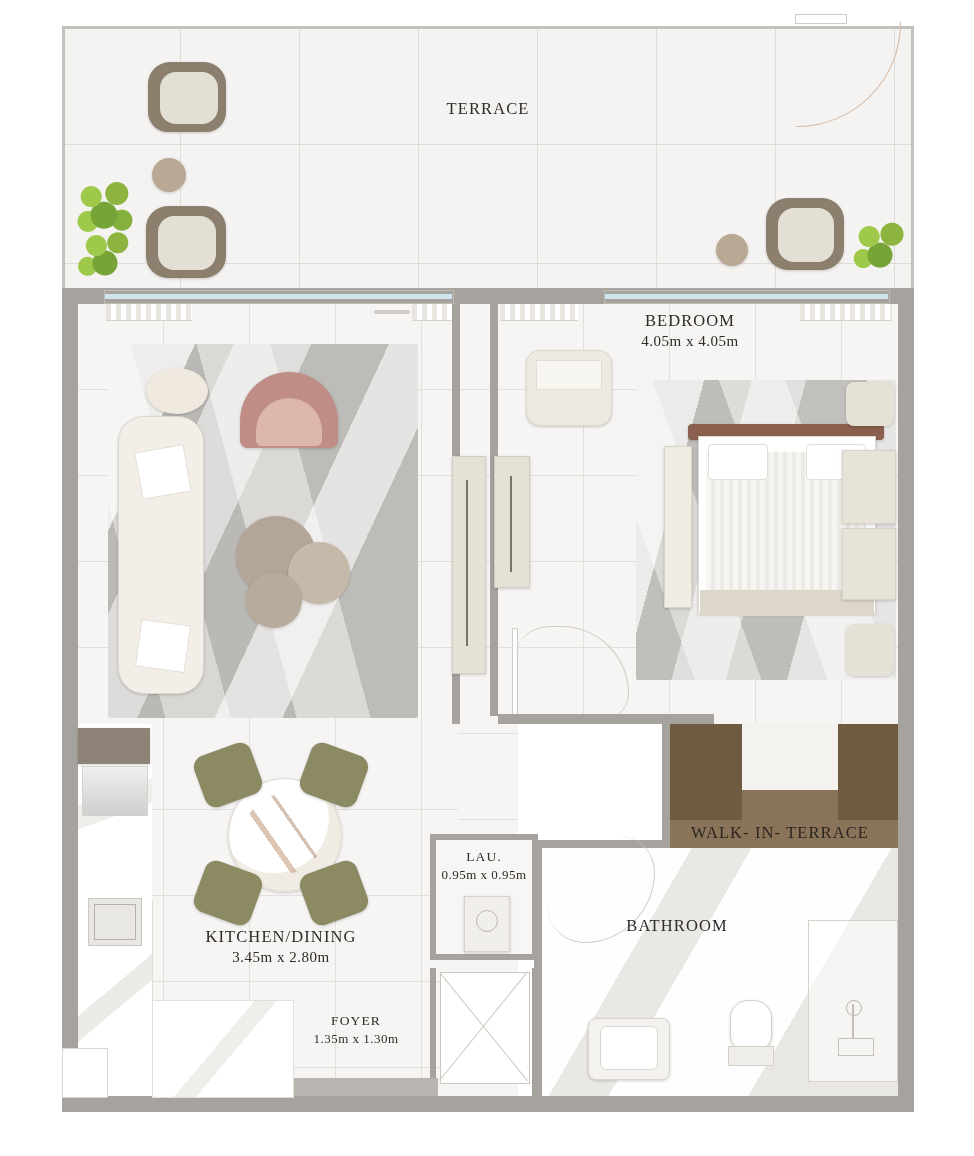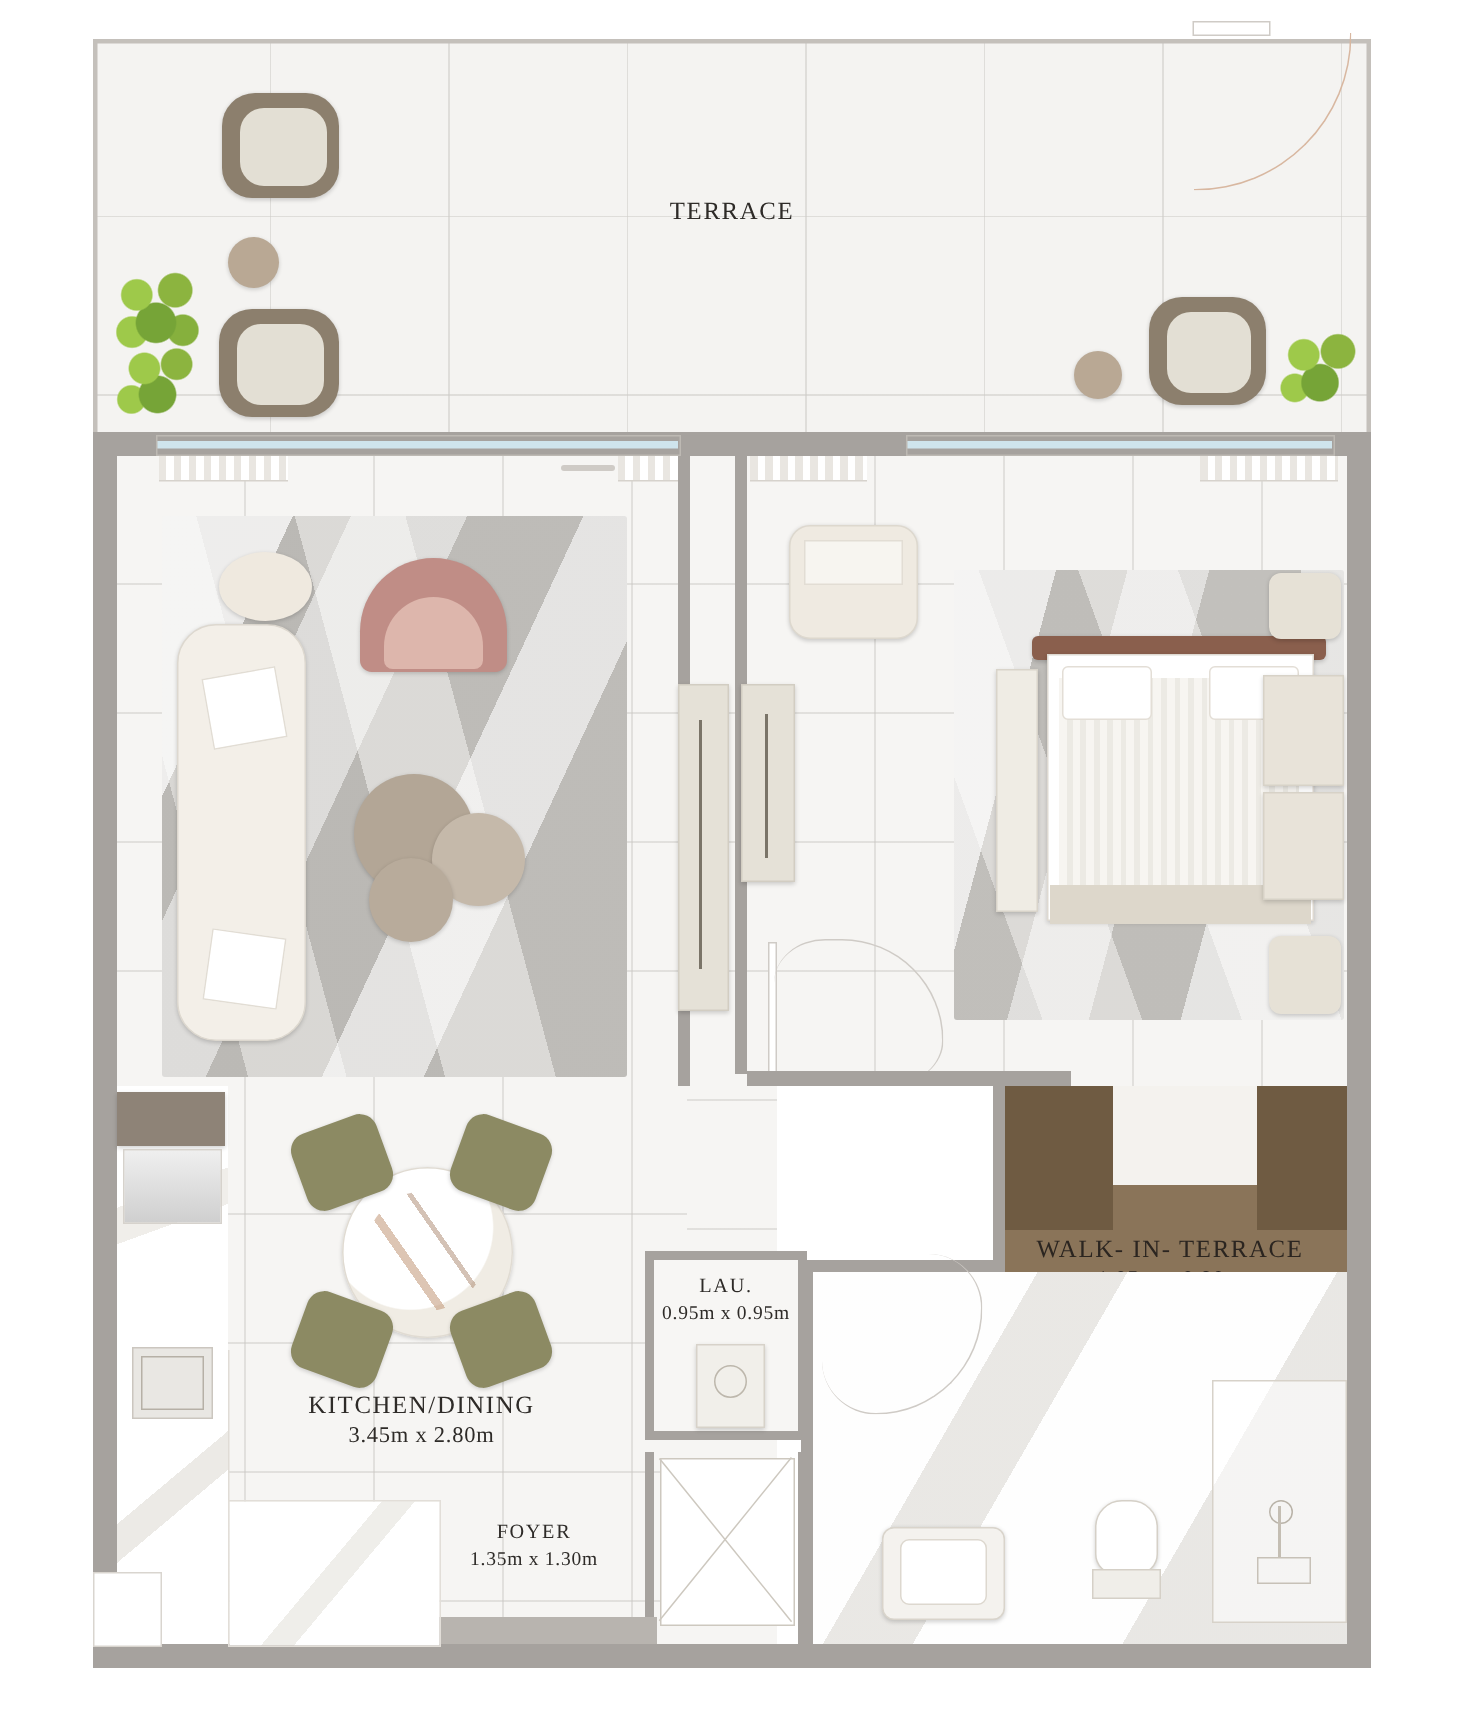--- a/index.html
+++ b/index.html
@@ -87,21 +87,21 @@
 
   <div class="abs shadow" style="left:766px;top:198px;width:78px;height:72px;background:#8c7f6d;border-radius:22px;"></div>
   <div class="abs" style="left:778px;top:208px;width:56px;height:54px;background:#e3dfd4;border-radius:16px;"></div>
   <div class="abs soft shadow" style="left:716px;top:234px;width:32px;height:32px;background:#b9a894;"></div>
   <div class="abs" style="left:850px;top:218px;width:60px;height:58px;background:
        radial-gradient(circle at 32% 32%, #9ec94a 0 10px, transparent 11px),
        radial-gradient(circle at 70% 28%, #8cb43f 0 11px, transparent 12px),
        radial-gradient(circle at 50% 64%, #76a437 0 12px, transparent 13px),
        radial-gradient(circle at 22% 70%, #9ec94a 0 9px, transparent 10px);"></div>
 
-  <div class="label" style="left:366px;top:98px;width:244px;margin-top:32px;">
+  <div class="label" style="left:366px;top:98px;width:244px;">
     <span class="name">TERRACE</span>
   </div>
 
   <div class="wall" style="left:62px;top:288px;width:852px;height:16px;"></div>
   <div class="wall" style="left:62px;top:288px;width:16px;height:824px;"></div>
   <div class="wall" style="left:898px;top:288px;width:16px;height:824px;"></div>
   <div class="wall" style="left:62px;top:1096px;width:852px;height:16px;"></div>
 
   <div class="floor-tile" style="left:78px;top:304px;width:380px;height:420px;"></div>
   <div class="floor-tile" style="left:78px;top:724px;width:380px;height:372px;"></div>
@@ -168,20 +168,24 @@
 
   <div class="abs shadow" style="left:664px;top:446px;width:26px;height:160px;background:#efece4;border:1px solid #d9d4ca;"></div>
   <div class="abs shadow" style="left:842px;top:450px;width:52px;height:72px;background:#e8e3d9;border:1px solid #d7d2c7;"></div>
   <div class="abs shadow" style="left:842px;top:528px;width:52px;height:70px;background:#e8e3d9;border:1px solid #d7d2c7;"></div>
   <div class="abs shadow" style="left:846px;top:382px;width:48px;height:44px;background:#e6e1d6;border-radius:8px;"></div>
   <div class="abs shadow" style="left:846px;top:624px;width:48px;height:52px;background:#e6e1d6;border-radius:8px;"></div>
 
   <div class="abs shadow" style="left:526px;top:350px;width:84px;height:74px;background:#efeae1;border-radius:14px;border:1px solid #ddd8ce;"></div>
   <div class="abs" style="left:536px;top:360px;width:64px;height:28px;background:#f7f5f0;border:1px solid #e2ddd4;"></div>
 
+  <div class="label" style="left:576px;top:310px;width:228px;">
+    <span class="name">BEDROOM</span>
+    <span class="dim">4.05m x 4.05m</span>
+  </div>
 
   <div class="abs" style="left:668px;top:724px;width:230px;height:170px;background:#8a7459;"></div>
   <div class="abs" style="left:668px;top:724px;width:74px;height:96px;background:#6f5b42;"></div>
   <div class="abs" style="left:838px;top:724px;width:60px;height:96px;background:#6f5b42;"></div>
   <div class="abs" style="left:742px;top:724px;width:96px;height:66px;background:#f4f2ee;"></div>
   <div class="wall" style="left:662px;top:724px;width:8px;height:170px;"></div>
   <div class="wall" style="left:662px;top:886px;width:236px;height:8px;"></div>
 
   <div class="label" style="left:664px;top:822px;width:232px;color:#2b2520;">
     <span class="name">WALK- IN- TERRACE</span>
@@ -202,20 +206,21 @@
 
   <div class="abs shadow" style="left:730px;top:1000px;width:40px;height:48px;background:#ffffff;border:1px solid #d5d0c7;border-radius:18px 18px 14px 14px;"></div>
   <div class="abs" style="left:728px;top:1046px;width:44px;height:18px;background:#f0eee9;border:1px solid #d5d0c7;"></div>
 
   <div class="abs" style="left:808px;top:920px;width:88px;height:160px;border:1px solid #d7d2c9;background:rgba(255,255,255,.55);"></div>
   <div class="abs" style="left:846px;top:1000px;width:14px;height:14px;border:1px solid #b9b3a8;border-radius:50%;"></div>
   <div class="abs" style="left:838px;top:1038px;width:34px;height:16px;border:1px solid #c7c1b7;"></div>
   <div class="abs" style="left:852px;top:1004px;width:2px;height:34px;background:#c4beb3;"></div>
 
   <div class="label" style="left:560px;top:915px;width:234px;">
+    <span class="name">BATHROOM</span>
   </div>
 
   <div class="wall" style="left:430px;top:834px;width:108px;height:6px;"></div>
   <div class="wall" style="left:430px;top:834px;width:6px;height:126px;"></div>
   <div class="wall" style="left:532px;top:834px;width:6px;height:126px;"></div>
   <div class="wall" style="left:430px;top:954px;width:108px;height:6px;"></div>
   <div class="abs" style="left:436px;top:840px;width:96px;height:114px;background:#f7f6f4;"></div>
   <div class="abs shadow" style="left:464px;top:896px;width:44px;height:54px;background:#f1efea;border:1px solid #d7d2c9;"></div>
   <div class="abs" style="left:476px;top:910px;width:20px;height:20px;border:1px solid #bdb7ac;border-radius:50%;"></div>
   <div class="label small" style="left:428px;top:848px;width:112px;">

